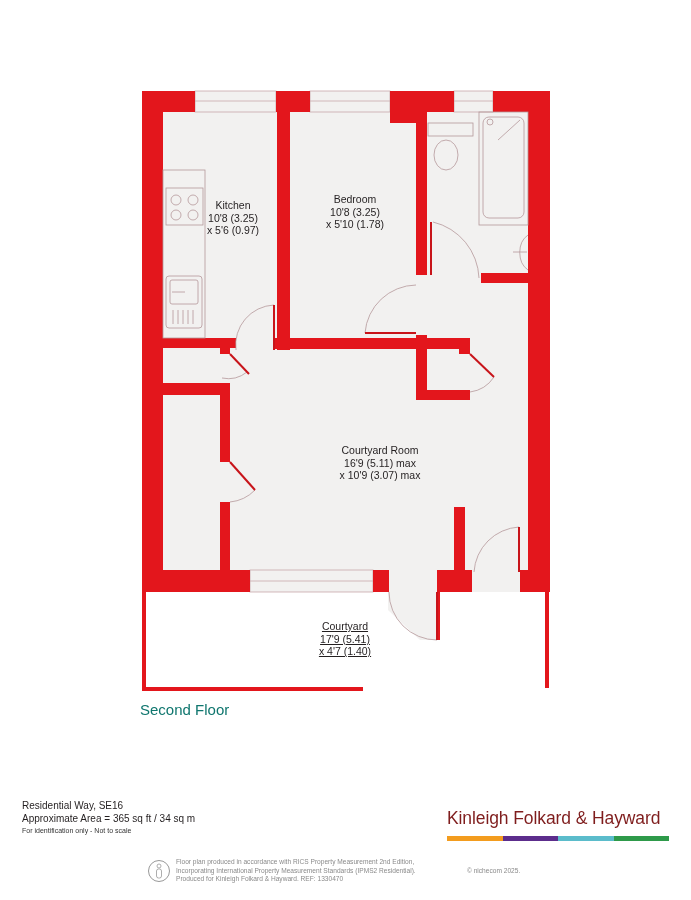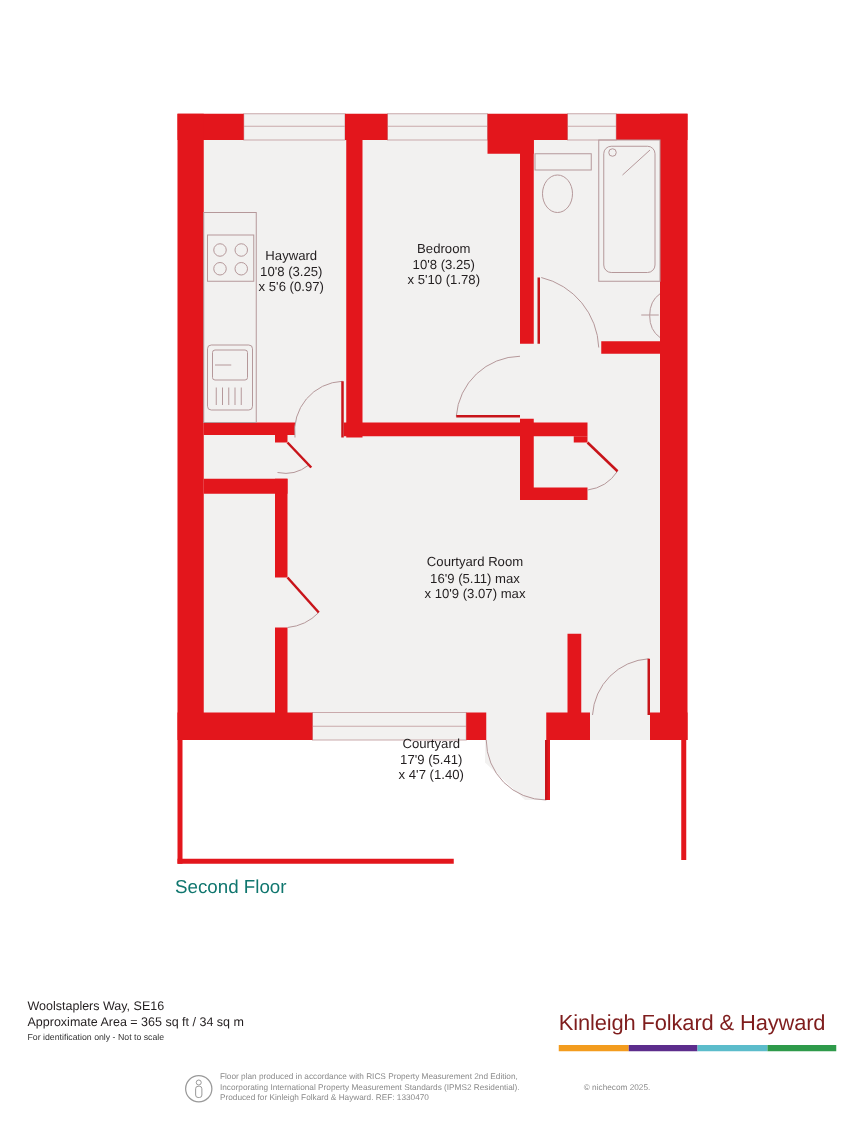--- a/index.html
+++ b/index.html
@@ -157,44 +157,44 @@
       <line x1="498" y1="140" x2="520" y2="120"></line>
     </g>
     <g>
       <path d="M528,235 A16,20 0 0 0 528,270"></path>
       <line x1="513" y1="252" x2="527" y2="252"></line>
     </g>
   </g>
 </svg>
 
 <div class="room-label" style="left:204px; top:199px; width:58px;">
-  <div>Hayward</div>
+  <div>Kitchen</div>
   <div>10'8 (3.25)</div>
   <div>x 5'6 (0.97)</div>
 </div>
 <div class="room-label" style="left:320px; top:193px; width:70px;text-align:center;">
   <div>Bedroom</div>
   <div>10'8 (3.25)</div>
   <div>x 5'10 (1.78)</div>
 </div>
 <div class="room-label" style="left:330px; top:444px; width:100px;">
   <div>Courtyard Room</div>
   <div>16'9 (5.11) max</div>
   <div>x 10'9 (3.07) max</div>
 </div>
-<div class="room-label" style="left:313px; top:589px; width:64px;">
+<div class="room-label" style="left:313px; top:620px; width:64px;text-decoration:underline;">
   <div>Courtyard</div>
   <div>17'9 (5.41)</div>
   <div>x 4'7 (1.40)</div>
 </div>
 
 <div class="floor-title">Second Floor</div>
 
 <div class="addr">
-  <div>Woolstaplers Way, SE16</div>
+  <div>Residential Way, SE16</div>
   <div>Approximate Area = 365 sq ft / 34 sq m</div>
   <div class="small">For identification only - Not to scale</div>
 </div>
 
 <div class="brand">Kinleigh Folkard &amp; Hayward</div>
 <div class="brand-bar">
   <span style="background:#f39c1e"></span>
   <span style="background:#5c2d8c"></span>
   <span style="background:#5bbccb"></span>
   <span style="background:#2e9a4a"></span>

